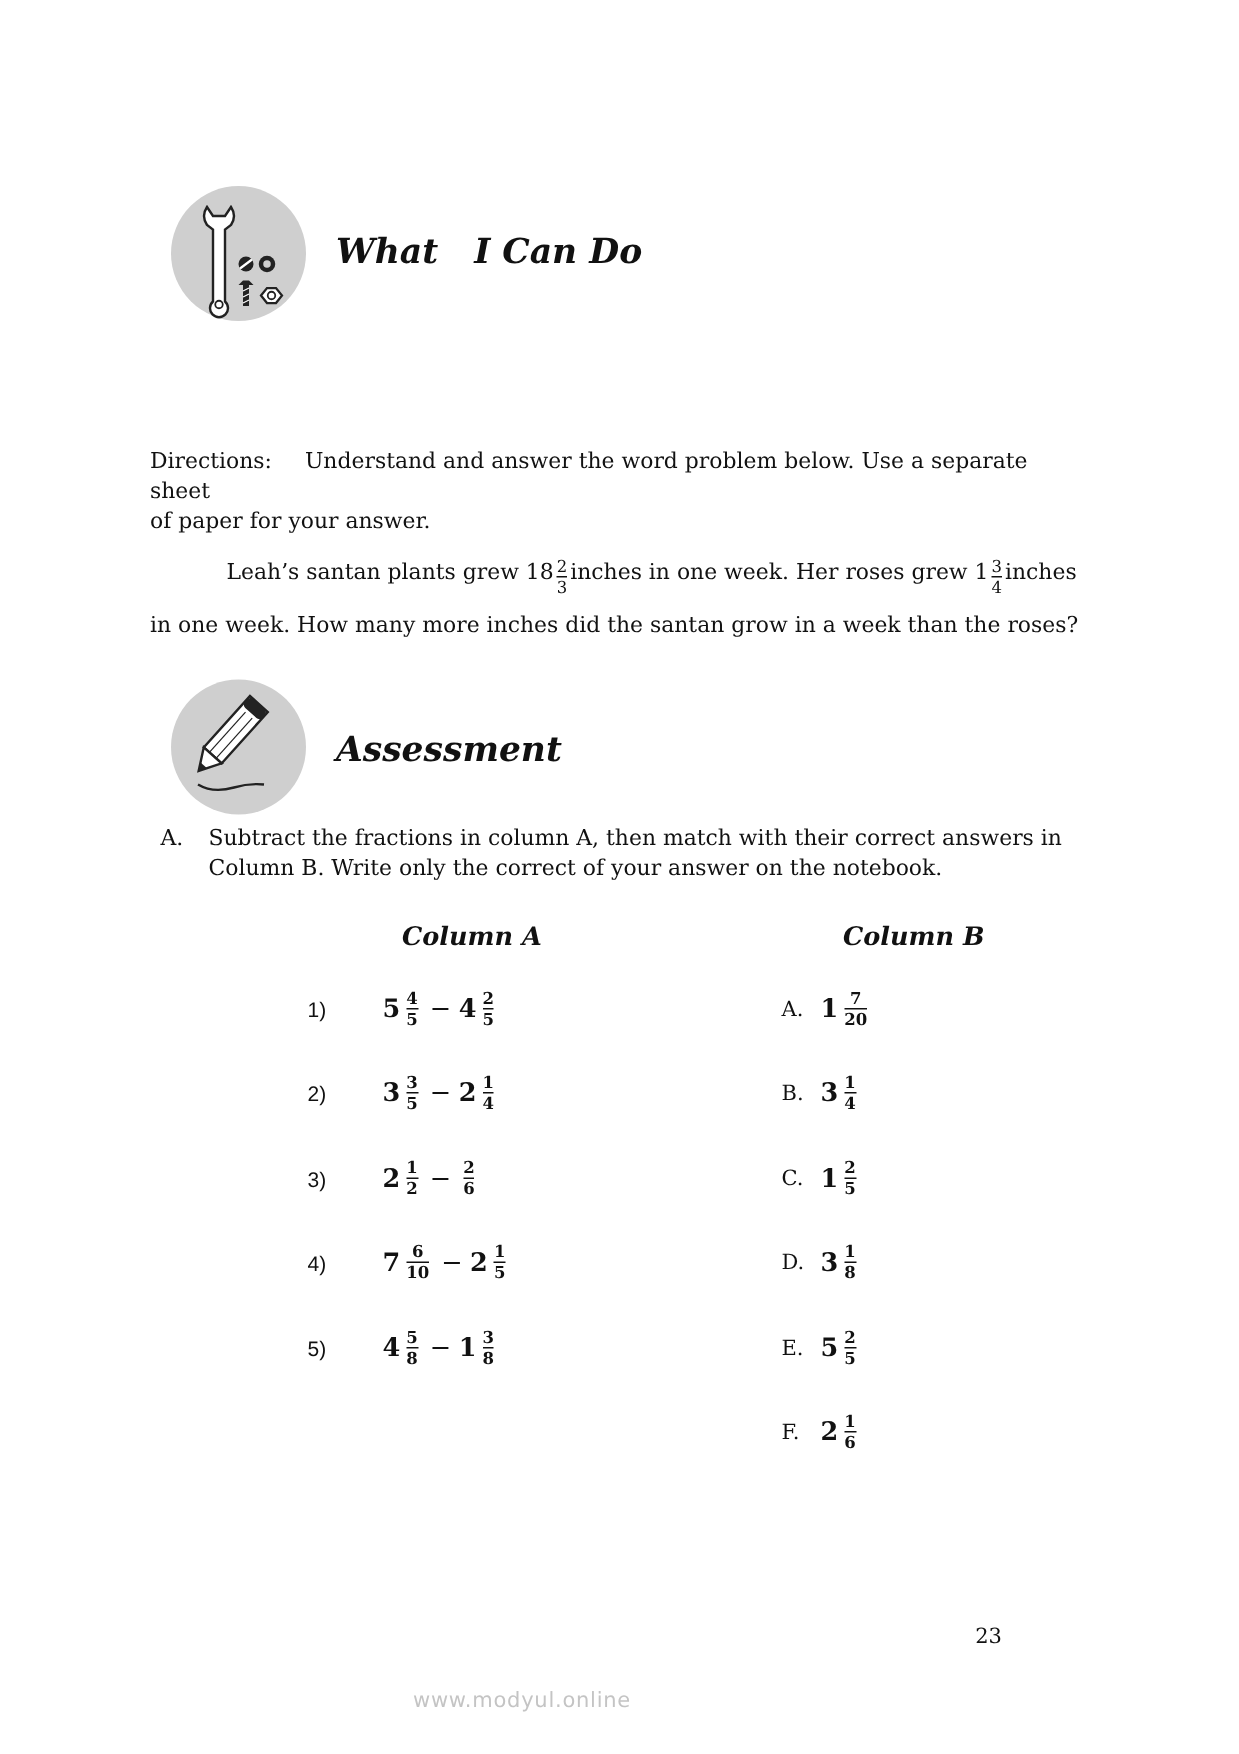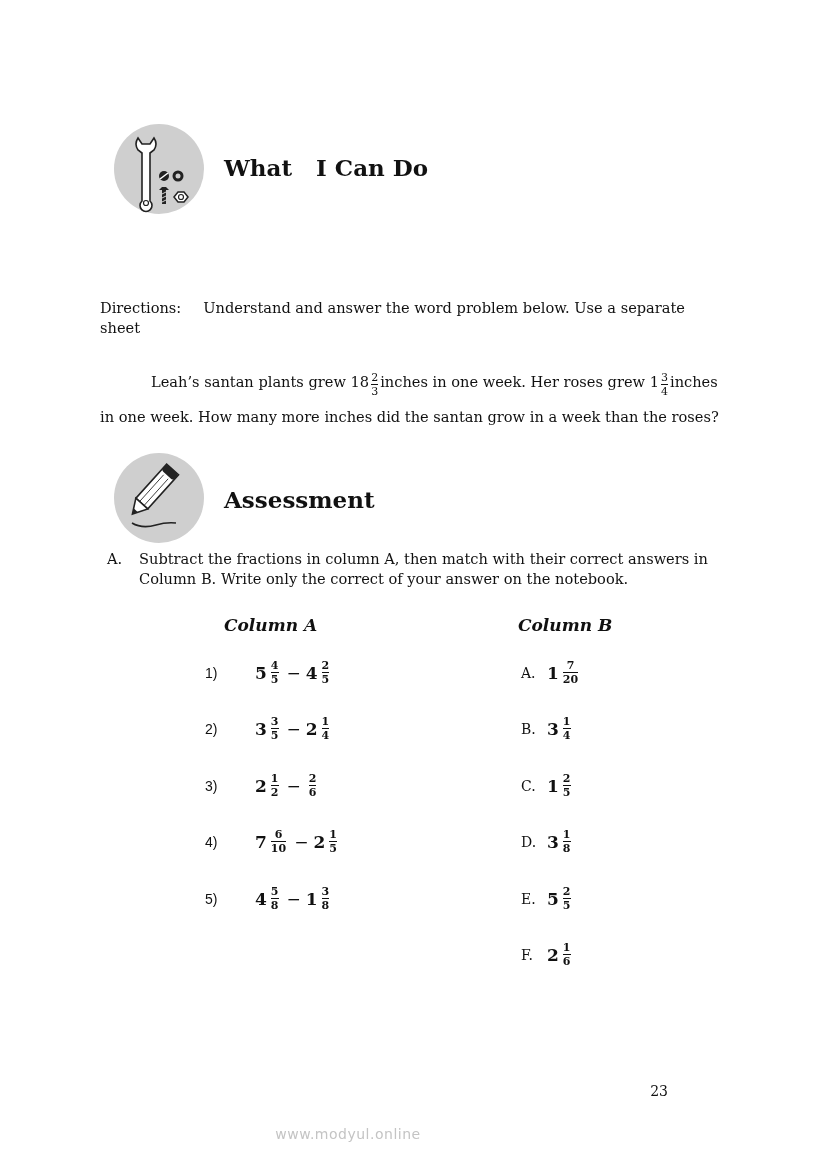--- a/index.html
+++ b/index.html
@@ -1,25 +1,25 @@
 <!DOCTYPE html>
 <html><head>
 <meta charset="utf-8">
 <style>
   html, body { margin: 0; padding: 0; background: #ffffff; }
   body { width: 826px; height: 1169px; position: relative; overflow: hidden;
          font-family: "DejaVu Serif", "Liberation Serif", serif; color: #111; }
   .icon-circle { position: absolute; width: 90px; height: 90px; border-radius: 50%; background: #cfcfcf; }
-  .section-title { position: absolute; font-family: "DejaVu Serif", serif; font-weight: bold; font-size: 23px; color: #111; white-space: pre; }
+  .section-title { position: absolute; font-family: "DejaVu Serif", serif; font-weight: bold; font-style: italic; font-size: 23px; color: #111; white-space: pre; }
   .para { position: absolute; font-size: 14.6px; line-height: 20px; }
   .italic { font-style: italic; }
   .frac { display: inline-block; vertical-align: middle; text-align: center; font-size: 11px; line-height: 12px; margin: 0 2px; }
   .frac .num { display: block; }
   .frac .den { display: block; border-top: 1px solid #111; padding-top: 1px; }
-  .col-head { position: absolute; font-family: "DejaVu Serif", serif; font-weight: bold; font-style: italic; font-size: 17px; }
+  .col-head { position: absolute; font-family: "DejaVu Serif", serif; font-weight: bold; font-style: italic; font-size: 17px; margin-left: 44px; }
   .row { position: absolute; display: flex; align-items: center; }
   .num-label { font-family: "Liberation Sans", sans-serif; font-size: 14px; width: 50px; }
   .let-label { font-family: "DejaVu Serif", serif; font-size: 14px; width: 26px; }
   .expr { font-family: "DejaVu Serif", serif; font-weight: bold; font-size: 17px; display: flex; align-items: center; }
   .expr .whole { margin-right: 1px; }
   .expr .bfrac { display: inline-block; text-align: center; font-size: 11px; line-height: 12px; margin: 0 3px; font-weight: bold; }
   .expr .bfrac .num { display: block; }
   .expr .bfrac .den { display: block; border-top: 1.5px solid #111; padding-top: 1px; }
   .minus { margin: 0 5px; font-weight: normal; font-size: 17px; }
   .page-num { position: absolute; left: 0; width: 668px; top: 1083px; text-align: right; font-size: 14px; }
@@ -52,20 +52,21 @@
 </div>
 <div class="section-title" style="left:224px; top:154px;">What   I Can Do</div>
 
 <div class="para italic" style="left:100px; top:248px; width:628px;">
 </div>
 
 <div class="para" style="left:100px; top:298px; width:628px;">
   <div>
     <span>Directions:</span><span style="display:inline-block; width:22px;"></span><span>Understand and answer the word problem below. Use a separate sheet</span>
   </div>
+  <div>of paper for your answer.</div>
 </div>
 
 <div class="para" style="left:100px; top:372px; width:630px;">
   <div style="padding-left:51px; height:34px; display:flex; align-items:flex-start; white-space:nowrap;">
     <span>Leah’s santan plants grew 18</span>
     <span class="frac">
       <span class="num">2</span>
       <span class="den">3</span>
     </span>
     <span>inches in one week. Her roses grew 1</span>

